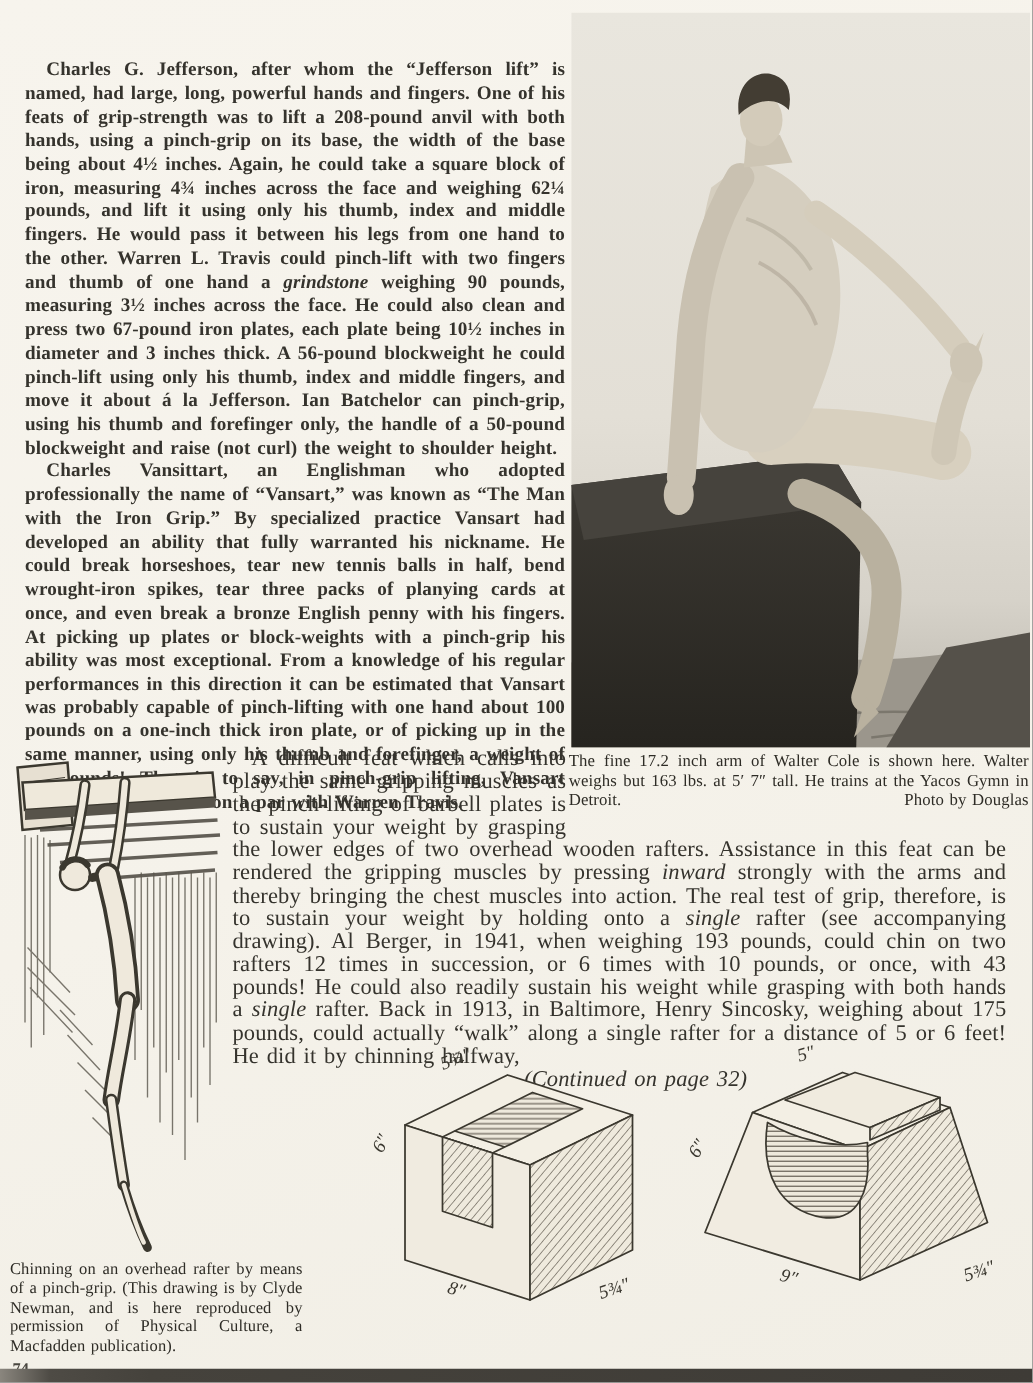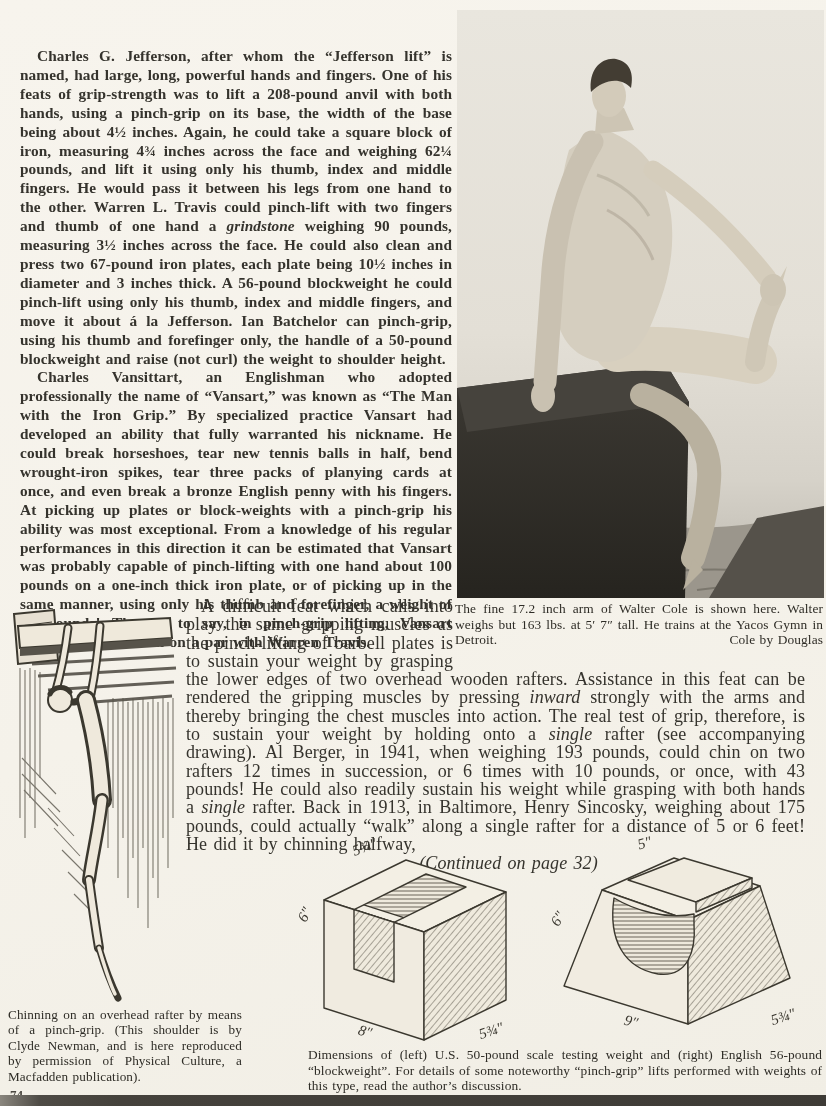--- a/index.html
+++ b/index.html
@@ -93,21 +93,21 @@
         <ellipse cx="316" cy="280" rx="13" ry="16" fill="#cdc5b4"></ellipse>
         <polygon points="140,100 167,98 177,120 138,124" fill="#cdc5b4"></polygon>
         <ellipse cx="152" cy="86" rx="17" ry="21" fill="#d3cbba"></ellipse>
         <path d="M134,82 C131,58 146,47 159,49 C173,52 177,63 174,78 C163,66 146,70 134,82 Z" fill="#433d33"></path>
       </g>
     </svg>
   </div>
 
   <div id="photo-caption" class="abs caption">
     <span>The fine 17.2 inch arm of Walter Cole is shown here. Walter weighs but 163 lbs. at 5′ 7″ tall. He trains at the Yacos Gymn in Detroit.</span>
-    <span id="photo-credit">Cole by Douglas</span>
+    <span id="photo-credit">Photo by Douglas</span>
   </div>
 
   <div id="chin-art" class="abs">
     <svg viewBox="0 0 178 408" width="178" height="408">
       <g stroke="#3b382f">
         <polygon points="6,16 46,12 50,62 10,66" fill="#e7e0d2" stroke-width="2"></polygon>
         <line x1="12" y1="28" x2="44" y2="24" stroke-width="1"></line>
         <line x1="13" y1="42" x2="46" y2="38" stroke-width="1"></line>
         <polygon points="10,28 162,20 164,40 12,50" fill="#efe9db" stroke-width="2"></polygon>
         <polygon points="12,50 164,40 164,48 12,58" fill="#57534a" stroke-width="0"></polygon>
@@ -166,21 +166,21 @@
       </g>
     </svg>
   </div>
 
   <div id="mid" class="abs body-copy">
     <div class="caption-spacer"></div>
     <p><span>A difficult feat which calls into play the same gripping muscles as the pinch-lifting of barbell plates is to sustain your weight by grasping the lower edges of two overhead wooden rafters. Assistance in this feat can be rendered the gripping muscles by pressing </span><i>inward</i><span> strongly with the arms and thereby bringing the chest muscles into action. The real test of grip, therefore, is to sustain your weight by holding onto a </span><i>single</i><span> rafter (see accompanying drawing). Al Berger, in 1941, when weighing 193 pounds, could chin on two rafters 12 times in succession, or 6 times with 10 pounds, or once, with 43 pounds! He could also readily sustain his weight while grasping with both hands a </span><i>single</i><span> rafter. Back in 1913, in Baltimore, Henry Sincosky, weighing about 175 pounds, could actually “walk” along a single rafter for a distance of 5 or 6 feet! He did it by chinning halfway,</span></p>
     <div id="continued">(Continued on page 32)</div>
   </div>
 
-  <div id="chin-caption" class="abs caption">Chinning on an overhead rafter by means of a pinch-grip. (This shoulder is by Clyde Newman, and is here reproduced by permission of Physical Culture, a Macfadden publication).</div>
+  <div id="chin-caption" class="abs caption">Chinning on an overhead rafter by means of a pinch-grip. (This drawing is by Clyde Newman, and is here reproduced by permission of Physical Culture, a Macfadden publication).</div>
 
   <div id="bw-left" class="abs">
     <svg viewBox="0 0 245 228" width="245" height="228">
       <defs>
         <pattern id="hb" width="5" height="5" patternUnits="userSpaceOnUse" patternTransform="rotate(40)">
           <rect width="5" height="5" fill="#efeadd"></rect>
             <line x1="0" y1="0" x2="0" y2="5" stroke="#6a6459" stroke-width="1.1"></line>
         </pattern>
         <pattern id="hl" width="5" height="4" patternUnits="userSpaceOnUse">
           <rect width="5" height="4" fill="#eee9dc"></rect>
@@ -213,18 +213,17 @@
         <polygon points="90,52 158,74 214,50 146,30" fill="#f0ebdf"></polygon>
         <polygon points="158,74 214,50 214,60 158,84" fill="url(#hb)"></polygon>
       </g>
       <text class="dim" x="100" y="20" transform="rotate(-16 106 16)">5″</text>
       <text class="dim" x="14" y="96" transform="rotate(-58 20 92)">6″</text>
       <text class="dim" x="86" y="198" transform="rotate(16 92 194)">9″</text>
       <text class="dim" x="232" y="192" transform="rotate(-18 250 186)">5¾″</text>
     </svg>
   </div>
 
-  <div id="bw-caption" class="abs caption">Dimensions of (left) U.S. 50-pound scale testing weight and (right) English 56-pound “blockweight”. For details of some noteworthy “pinch-grip” lifts performed with weights of this type, read the author’s discussion.</div>
 
   <div id="pageno" class="abs">74</div>
   <div id="band" class="abs"></div>
 
 </div>
 
 </body></html>

